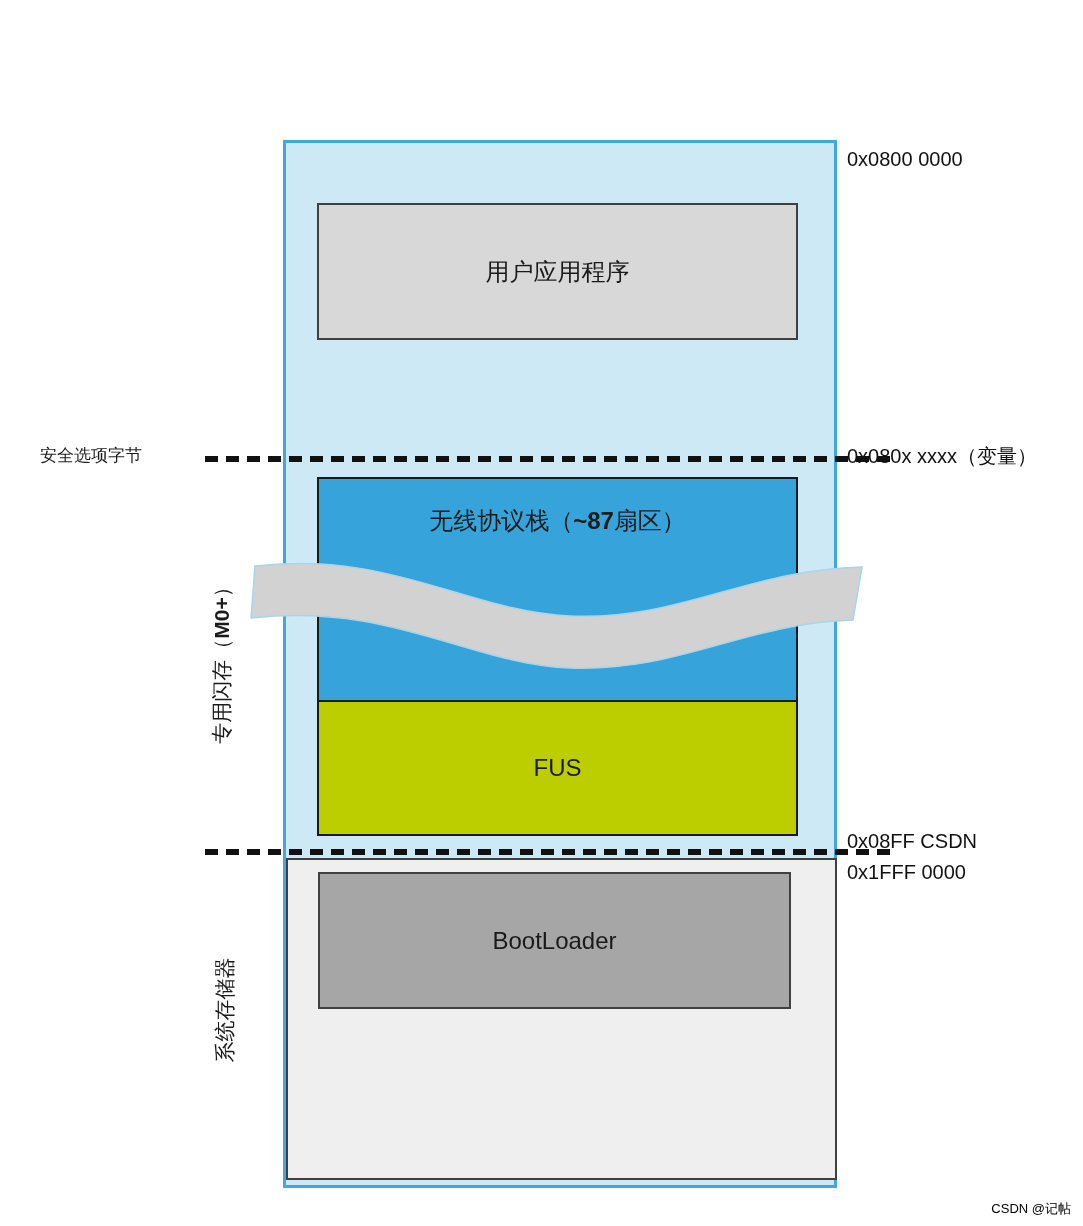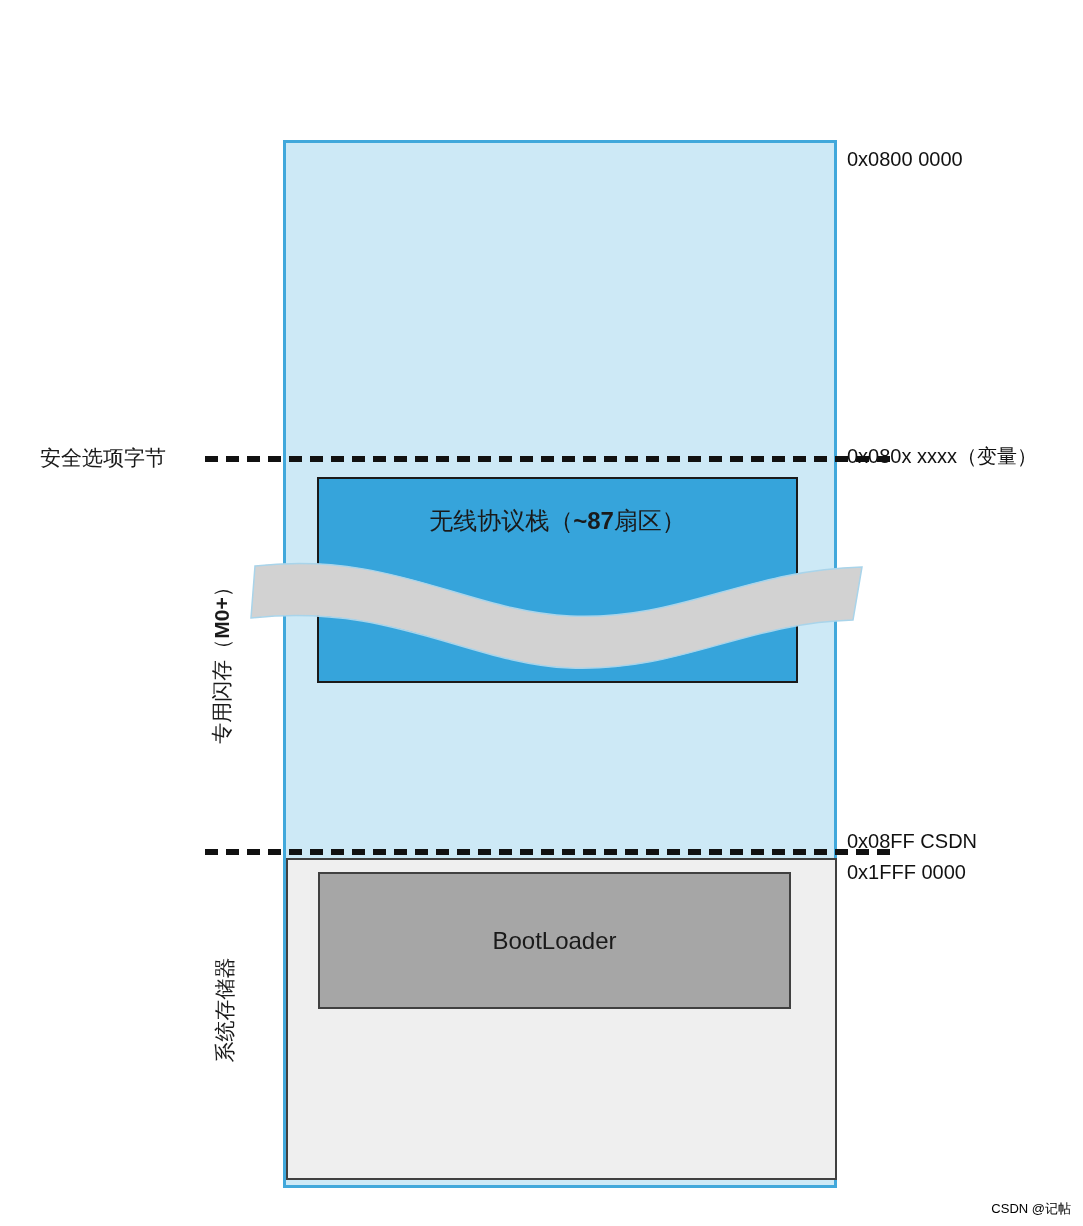--- a/index.html
+++ b/index.html
@@ -29,21 +29,21 @@
     position:absolute;box-sizing:border-box;display:flex;
     align-items:center;justify-content:center;
     font-size:24px;color:#1a1a1a;
   }
   .user-app{
     left:317px;top:203px;width:481px;height:137px;
     background:var(--c-user_app_fill,#d8d8d8);border:2px solid #404040;
     font-family:"Liberation Serif",serif;
   }
   .wireless{
-    left:317px;top:477px;width:481px;height:206px;
+    left:317px;top:477px;width:481px;height:256px;
     background:var(--c-wireless_fill,#36a4db);border:2px solid #1a1a1a;
     align-items:flex-start;padding-top:26px;
     font-family:"Liberation Serif",serif;
   }
   .wireless .bold-sans{font-family:"Liberation Sans",sans-serif;font-weight:bold;}
   .fus{
     left:317px;top:700px;width:481px;height:136px;
     background:var(--c-fus_fill,#bcce00);border:2px solid #1a1a1a;
   }
   .sys-container{
@@ -59,21 +59,21 @@
     left:318px;top:1016px;width:473px;height:137px;
     background:var(--c-engibytes_fill,#bfbfbf);border:2px solid #404040;
   }
 
   
   .addr{position:absolute;left:847px;font-size:20px;color:#111;white-space:nowrap;}
   .addr .note{font-family:"Liberation Serif",serif;}
 
   
   .secure-label{
-    position:absolute;left:40px;top:444px;font-size:21px;
+    position:absolute;left:40px;top:444px;font-size:17px;
     font-family:"Liberation Serif",serif;white-space:nowrap;
   }
   .vlabel{
     position:absolute;white-space:nowrap;font-size:21px;
     font-family:"Liberation Serif",serif;color:#1a1a1a;
     transform:translate(-50%,-50%) rotate(-90deg);
   }
   .vlabel .bold-sans{font-family:"Liberation Sans",sans-serif;font-weight:bold;}
   .vlabel-dedicated{left:222px;top:660px;}
   .vlabel-system{left:225px;top:1010px;}
@@ -86,27 +86,33 @@
   }
 </style>
 </head>
 <body>
 
 <div class="canvas">
 
 
   <div class="outer-rect"></div>
 
+  <div class="block user-app">
+    <span>用户应用程序</span>
+  </div>
 
   <div class="block wireless">
     <span>
       <span>无线协议栈（</span><span class="bold-sans">~87</span><span>扇区）</span>
     </span>
   </div>
 
+  <div class="block fus">
+    <span>FUS</span>
+  </div>
 
   <div class="sys-container"></div>
 
   <div class="block bootloader">
     <span>BootLoader</span>
   </div>
 
 
   <svg class="overlay" width="1083" height="1226" viewBox="0 0 1083 1226" xmlns="http://www.w3.org/2000/svg">
     <path d="M 255 566

